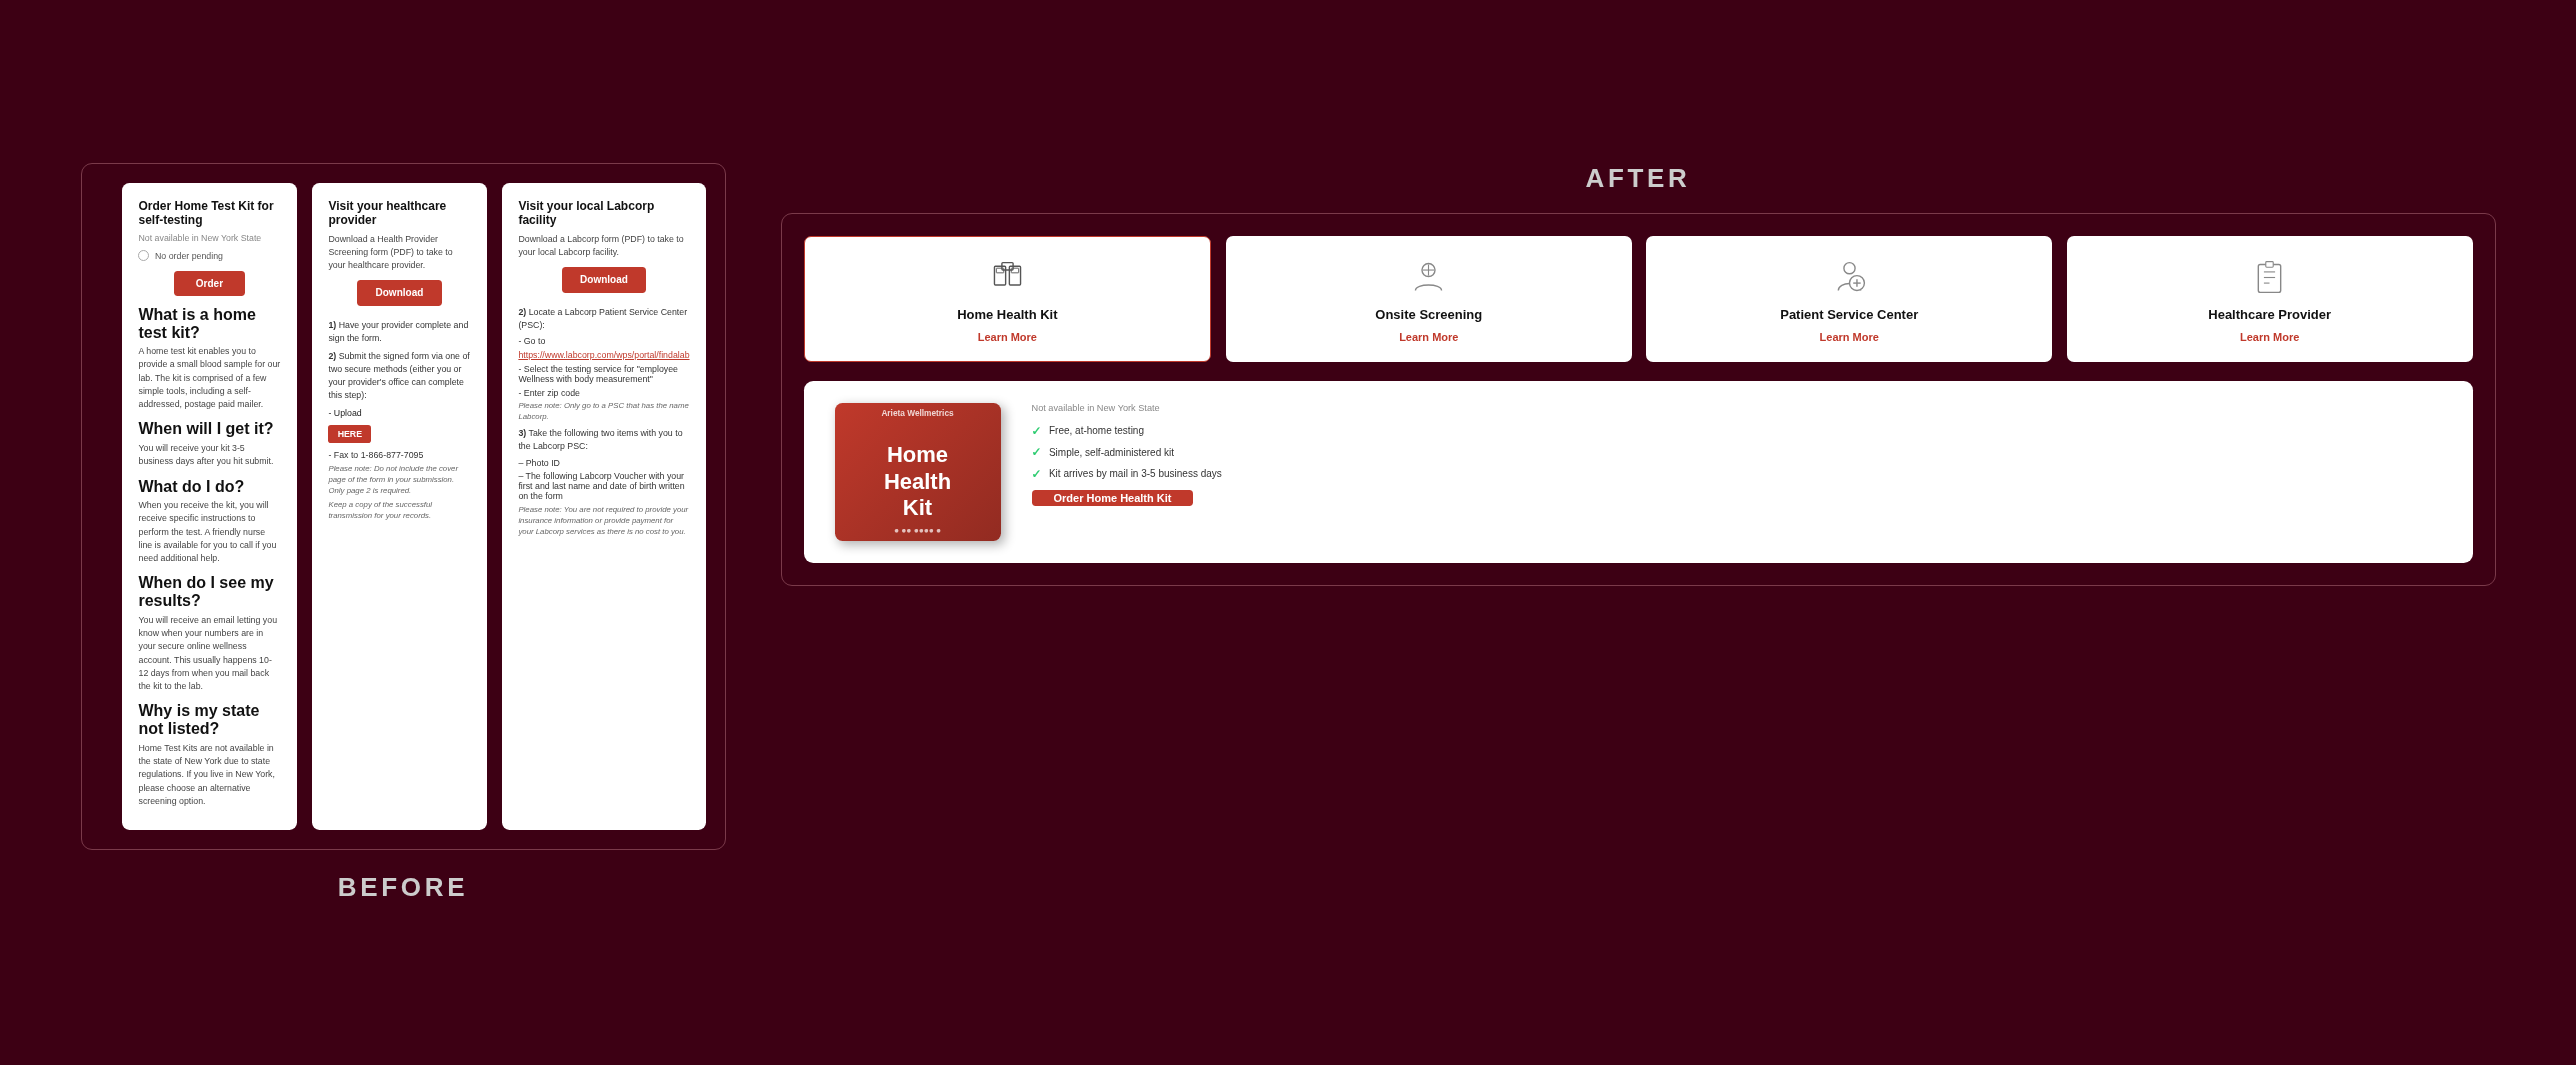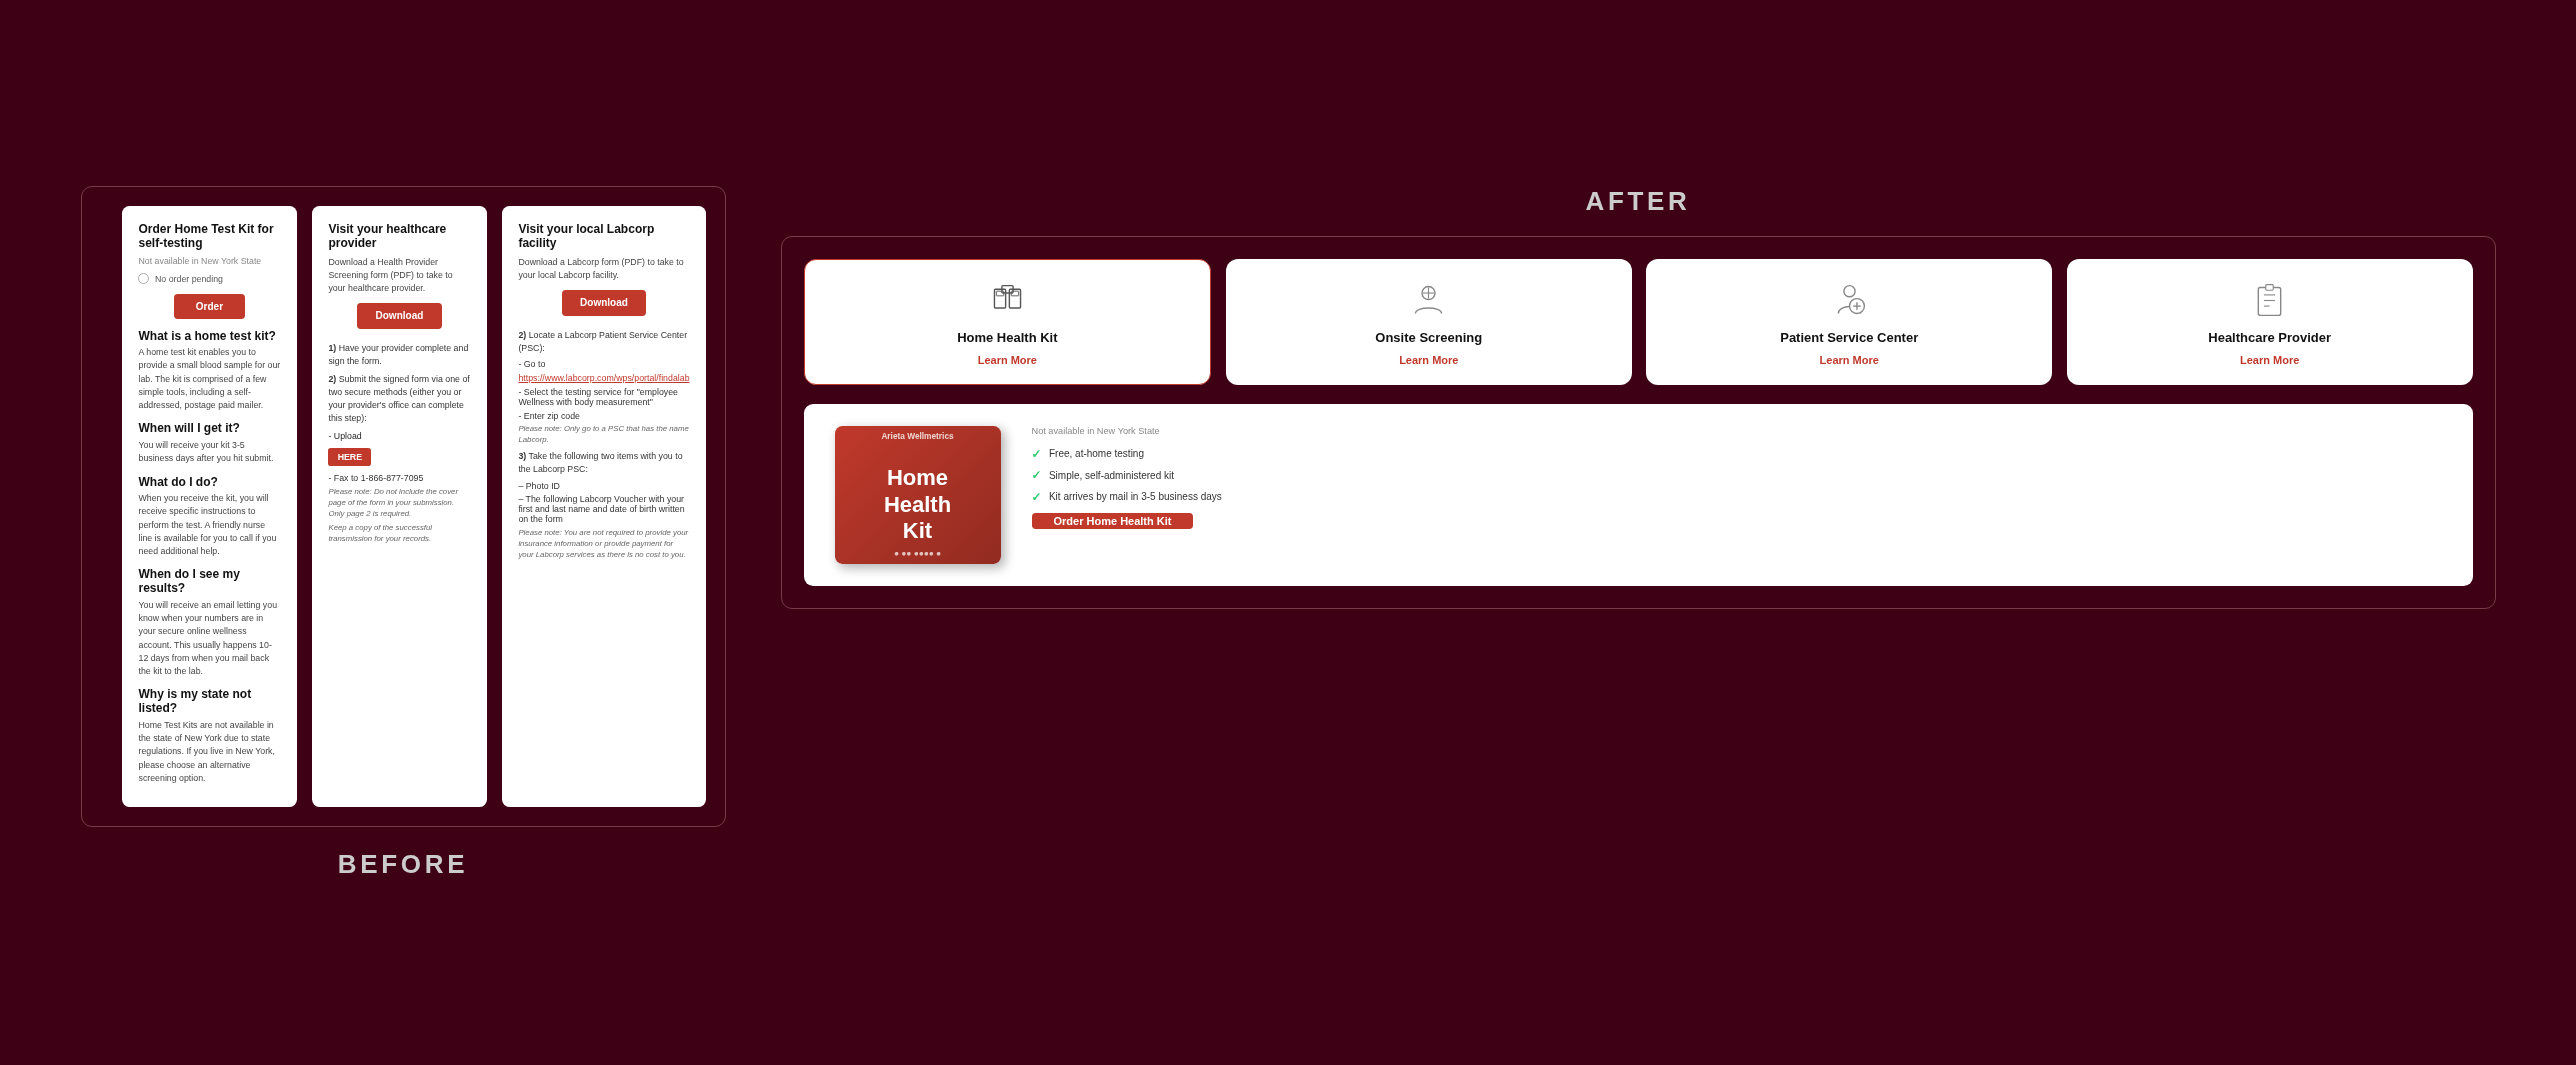--- a/index.html
+++ b/index.html
@@ -99,21 +99,21 @@
       padding: 7.4px 18.4px;
       border-radius: 3.7px;
       font-size: 10px;
       cursor: pointer;
       display: block;
       margin: 7.4px auto 13px auto;
       font-weight: bold;
       text-align: center;
     }
     .before-card h4 {
-      font-size: 12px;
+      font-size: 16px;
       font-weight: bold;
       margin: 9.2px 0 3.7px 0;
       color: #111;
     }
     .before-card p {
       font-size: 8.8px;
       color: #444;
       line-height: 1.5;
       margin-bottom: 5.5px;
     }
@@ -177,21 +177,21 @@
 
     
     .after-top-cards {
       display: flex;
       gap: 14.8px;
       margin-bottom: 18.4px;
     }
     .after-card {
       flex: 1;
       background: white;
-      border-radius: 12px;
+      border-radius: 7px;
       padding: 18.4px 14.8px;
       text-align: center;
       min-height: 120px;
       display: flex;
       flex-direction: column;
       align-items: center;
       justify-content: center;
       gap: 7.4px;
     }
     .after-card.active {

